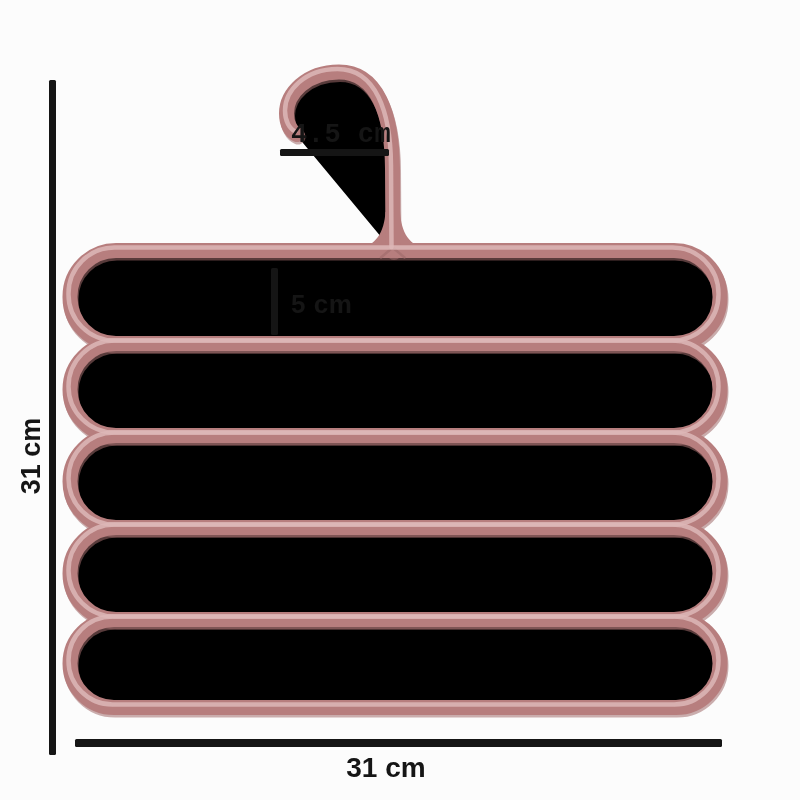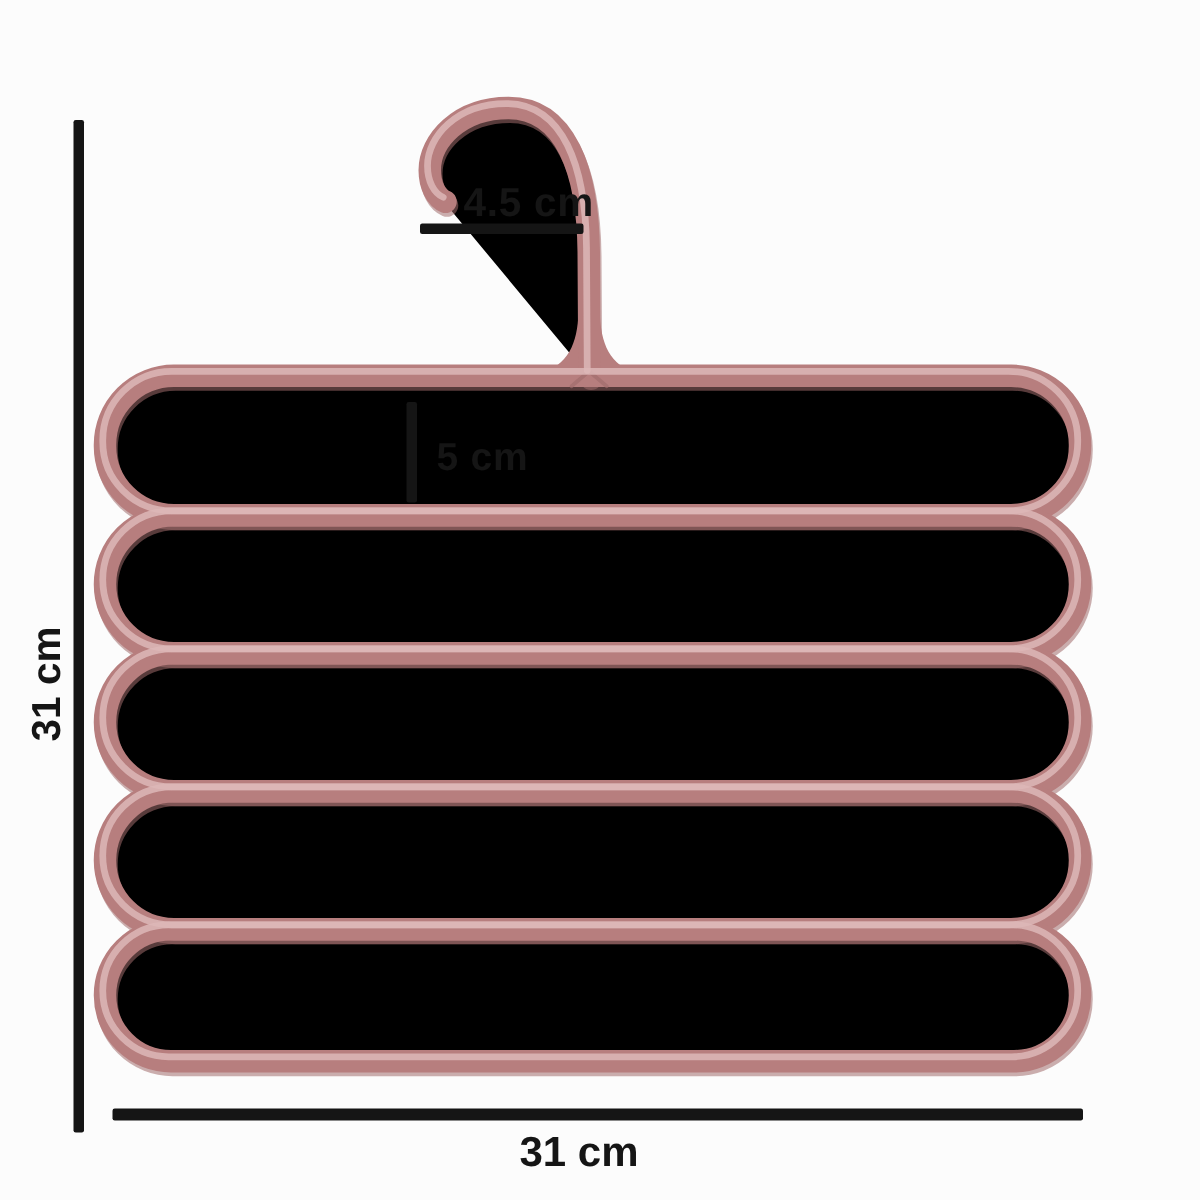--- a/index.html
+++ b/index.html
@@ -32,21 +32,21 @@
     background:var(--annotation);
     border-radius:1.5px;
   }
   .dim-label{
     position:absolute;
     color:var(--annotation);
     font-weight:700;
     white-space:nowrap;
     line-height:1;
   }
-  .lbl-hook  {left:309px; top:122px; font-size:27px; letter-spacing:.5px;}
+  .lbl-hook  {left:291px; top:122px; font-size:27px; letter-spacing:.5px;font-family:Liberation Mono, monospace;}
   .lbl-gap   {left:291px; top:291px; font-size:26px; letter-spacing:.5px;}
   .lbl-height{
     left:-24px; top:441px; width:110px; height:30px;
     font-size:27px; text-align:center; line-height:30px;
     transform:rotate(-90deg); transform-origin:center;
   }
   .lbl-width {left:336px; top:754px; width:100px; font-size:28px; text-align:center;}
 
   .line-hook   {left:280px; top:149px; width:109px; height:7px;}
   .line-gap    {left:271px; top:268px; width:7px;  height:67px;}

